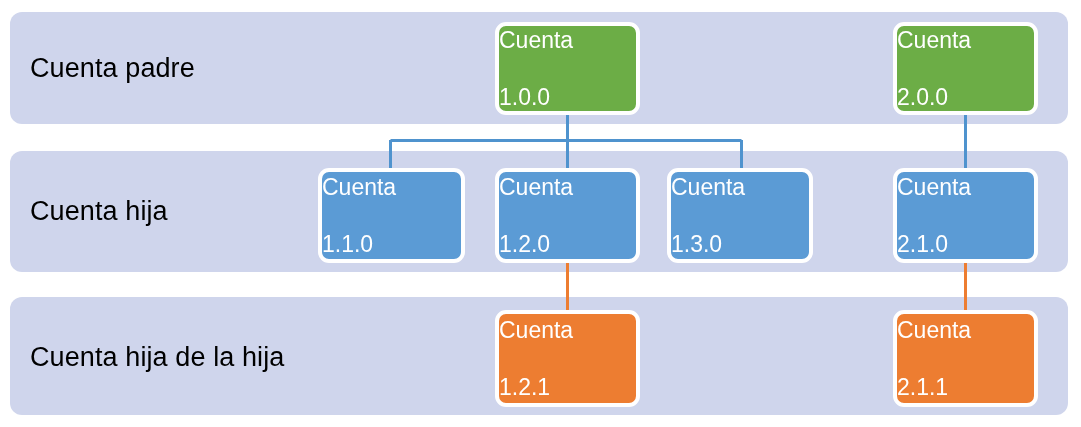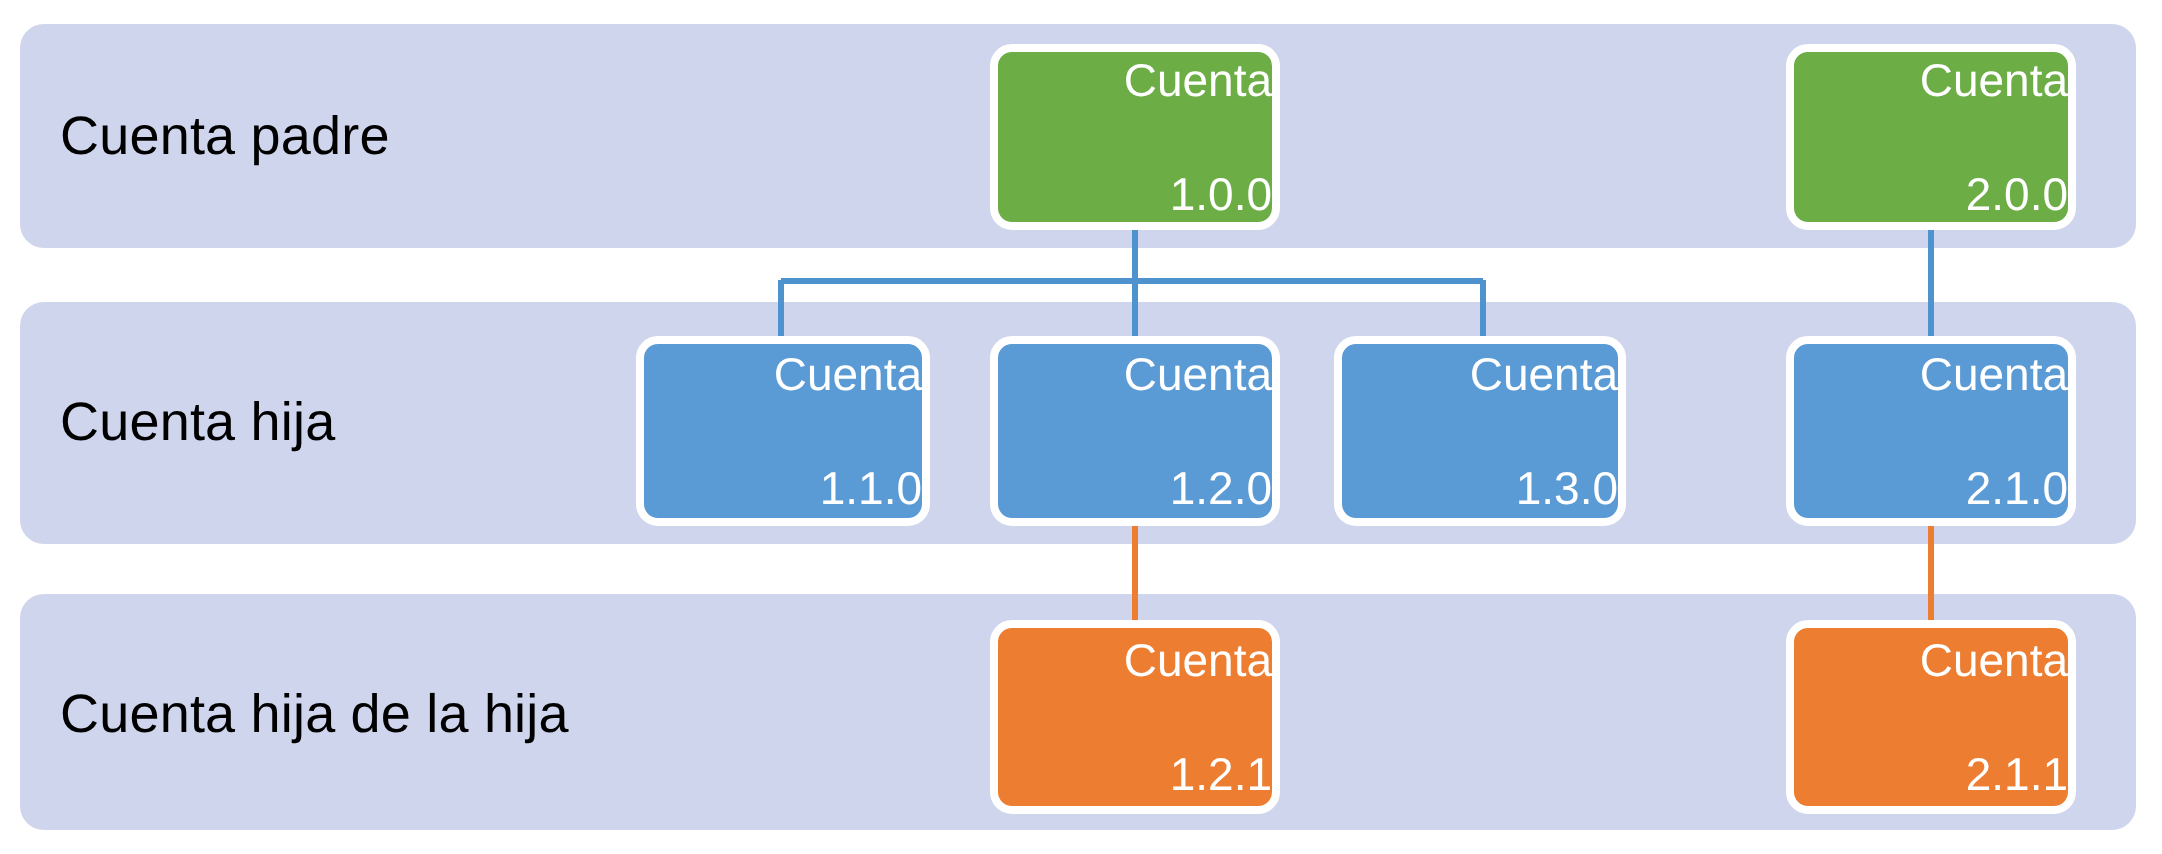--- a/index.html
+++ b/index.html
@@ -54,21 +54,21 @@
   }
 
   
   .node {
     position: absolute;
     box-sizing: border-box;
     border: 4px solid #FFFFFF;
     border-radius: 11px;
     display: flex;
     flex-direction: column;
-    align-items: flex-end;
+    align-items: flex-start;
     justify-content: center;
     color: #FFFFFF;
     font-size: 23px;
     line-height: 1.22;
     text-align: center;
     white-space: nowrap;
     gap: 28px;
   }
   .node .ln { display: block; }
   .node.green  { background: #6CAD46; }

